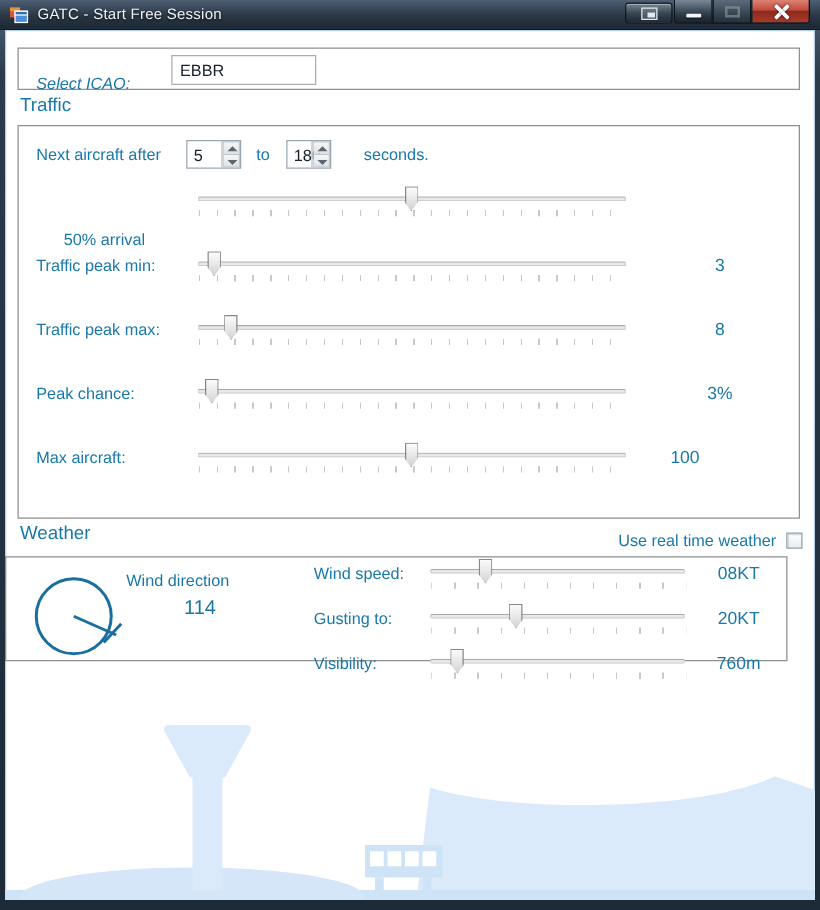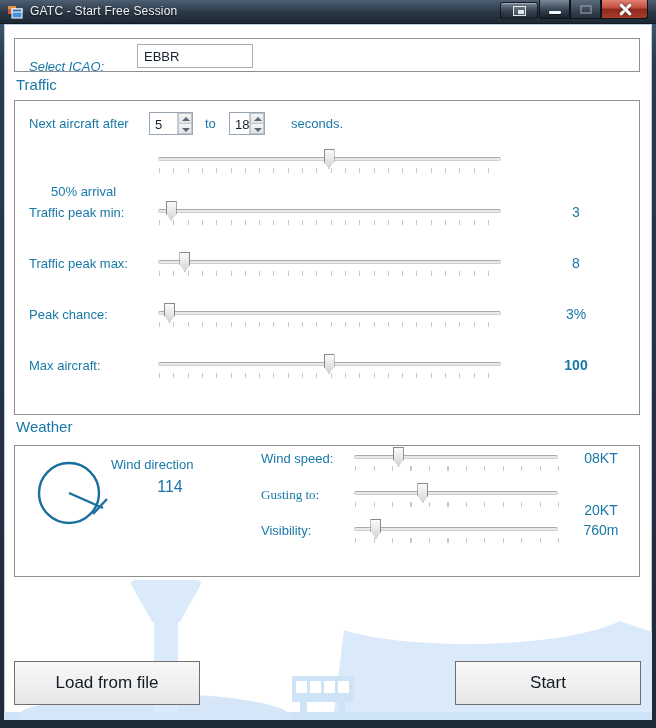--- a/index.html
+++ b/index.html
@@ -50,21 +50,21 @@
   .icao-label { position:absolute; left:14px; top:20px; font-size:13px;font-style:italic; }
   .icao-input { position:absolute; left:122px; top:5px; width:116px; height:24px; border:1px solid #abadb3;
                 font-family:"Liberation Sans", sans-serif; font-size:13px; color:#17212b; padding:0 6px; outline:none; }
   .icao-name { position:absolute; left:252px; top:9px; font-size:13px; letter-spacing:.4px; }
 
   .section-label { position:absolute; left:12px; font-size:15px; }
   .traffic-label { top:52px; }
   .weather-label { top:394px; }
 
   .traffic-box { left:10px; top:76px; width:626px; height:315px; }
-  .weather-box { left:10px; top:421px; width:626px; height:132px; }
+  .weather-box { left:0; top:421px; width:626px; height:84px; }
 
   
   .next-row { position:absolute; left:14px; top:11px; height:24px; font-size:13px; }
   .next-prefix { position:absolute; left:0; top:4px; white-space:nowrap; }
   .spinner { position:absolute; top:0; height:23px; border:1px solid #9aa7b3; background:#fff; }
   .spin1 { left:120px; width:44px; }
   .spin2 { left:200px; width:36px; }
   .spinner .val { position:absolute; left:5px; top:4px; font-size:13px; color:#17212b; }
   .spin-btns { position:absolute; right:0; top:0; bottom:0; width:15px; display:flex; flex-direction:column; border-left:1px solid #c2c9cf; }
   .spin-btn { flex:1; position:relative; background:linear-gradient(#f6f6f6,#dfe3e6); border:1px solid #bfc6cc; }
@@ -215,58 +215,60 @@
         <div class="thumb" style="left: 3.5%;"></div>
       </div>
       <span class="srow-value accent" style="left:531px; top:205px; width:60px;">3%</span>
 
       <span class="srow-label accent" style="left:14px; top:257px;">Max aircraft:</span>
       <div class="slider" style="left:143px; top:252px; width:343px;">
         <div class="track"></div>
         <div class="ticks"></div>
         <div class="thumb" style="left: 50%;"></div>
       </div>
-      <span class="srow-value accent" style="left:531px; top:256px; width:60px;font-weight:bold;">100</span>
+      <span class="srow-value accent" style="left:503px; top:256px; width:60px;">100</span>
     </div>
 
     <div class="section-label accent weather-label">Weather</div>
 
+    <div class="realtime-row">
+      <span class="realtime-label accent">Use real time weather</span>
+      <span class="checkbox"></span>
+    </div>
 
     <div class="panel weather-box">
 
       <svg class="compass-svg" width="100" height="90" viewBox="0 0 100 90">
         <circle cx="40" cy="35" r="30" fill="none" stroke="#1b6f9f" stroke-width="2.4"></circle>
         <line x1="40" y1="35" x2="74" y2="50" stroke="#1b6f9f" stroke-width="2.4"></line>
         <line x1="64" y1="56" x2="78" y2="41" stroke="#1b6f9f" stroke-width="2.4"></line>
       </svg>
       <span class="wind-dir-label accent">Wind direction</span>
       <span class="wind-dir-value accent">114</span>
 
       <span class="srow-label accent" style="left:246px; top:5px;">Wind speed:</span>
       <div class="slider" style="left:339px; top:0px; width:204px;">
         <div class="track"></div>
         <div class="ticks wide"></div>
         <div class="thumb" style="left: 22%;"></div>
       </div>
       <span class="srow-value accent" style="left:551px; top:4px; width:70px;">08KT</span>
 
-      <span class="srow-label accent" style="left:246px; top:41px;font-family:Liberation Serif, serif;">Gusting to:</span>
+      <span class="srow-label accent" style="left:246px; top:41px;">Gusting to:</span>
       <div class="slider" style="left:339px; top:36px; width:204px;">
         <div class="track"></div>
         <div class="ticks wide"></div>
         <div class="thumb" style="left: 34%;"></div>
       </div>
-      <span class="srow-value accent" style="left:551px; top:40px; width:70px;margin-top:16px;">20KT</span>
+      <span class="srow-value accent" style="left:551px; top:40px; width:70px;">20KT</span>
 
       <span class="srow-label accent" style="left:246px; top:77px;">Visibility:</span>
       <div class="slider" style="left:339px; top:72px; width:204px;">
         <div class="track"></div>
         <div class="ticks wide"></div>
         <div class="thumb" style="left: 11%;"></div>
       </div>
       <span class="srow-value accent" style="left:551px; top:76px; width:70px;">760m</span>
     </div>
 
-    <button class="big-btn btn-load">Load from file</button>
-    <button class="big-btn btn-start">Start</button>
 
   </div>
 </div>
 
 </body></html>

